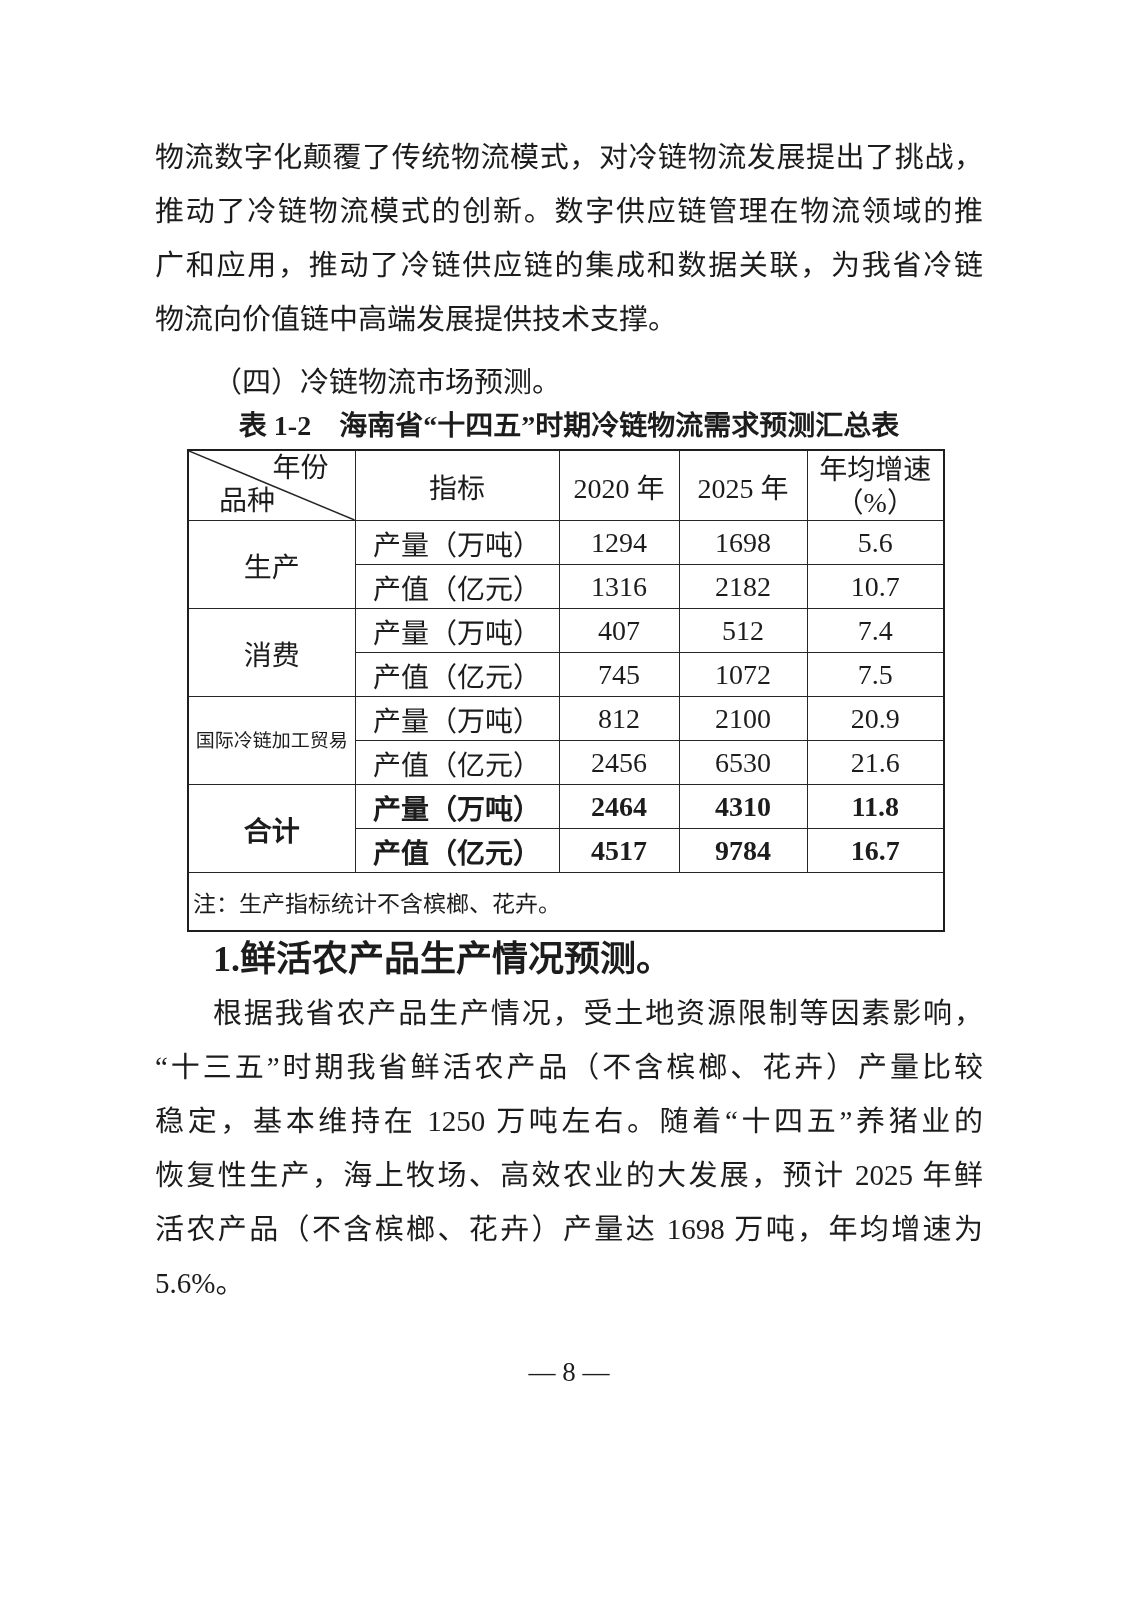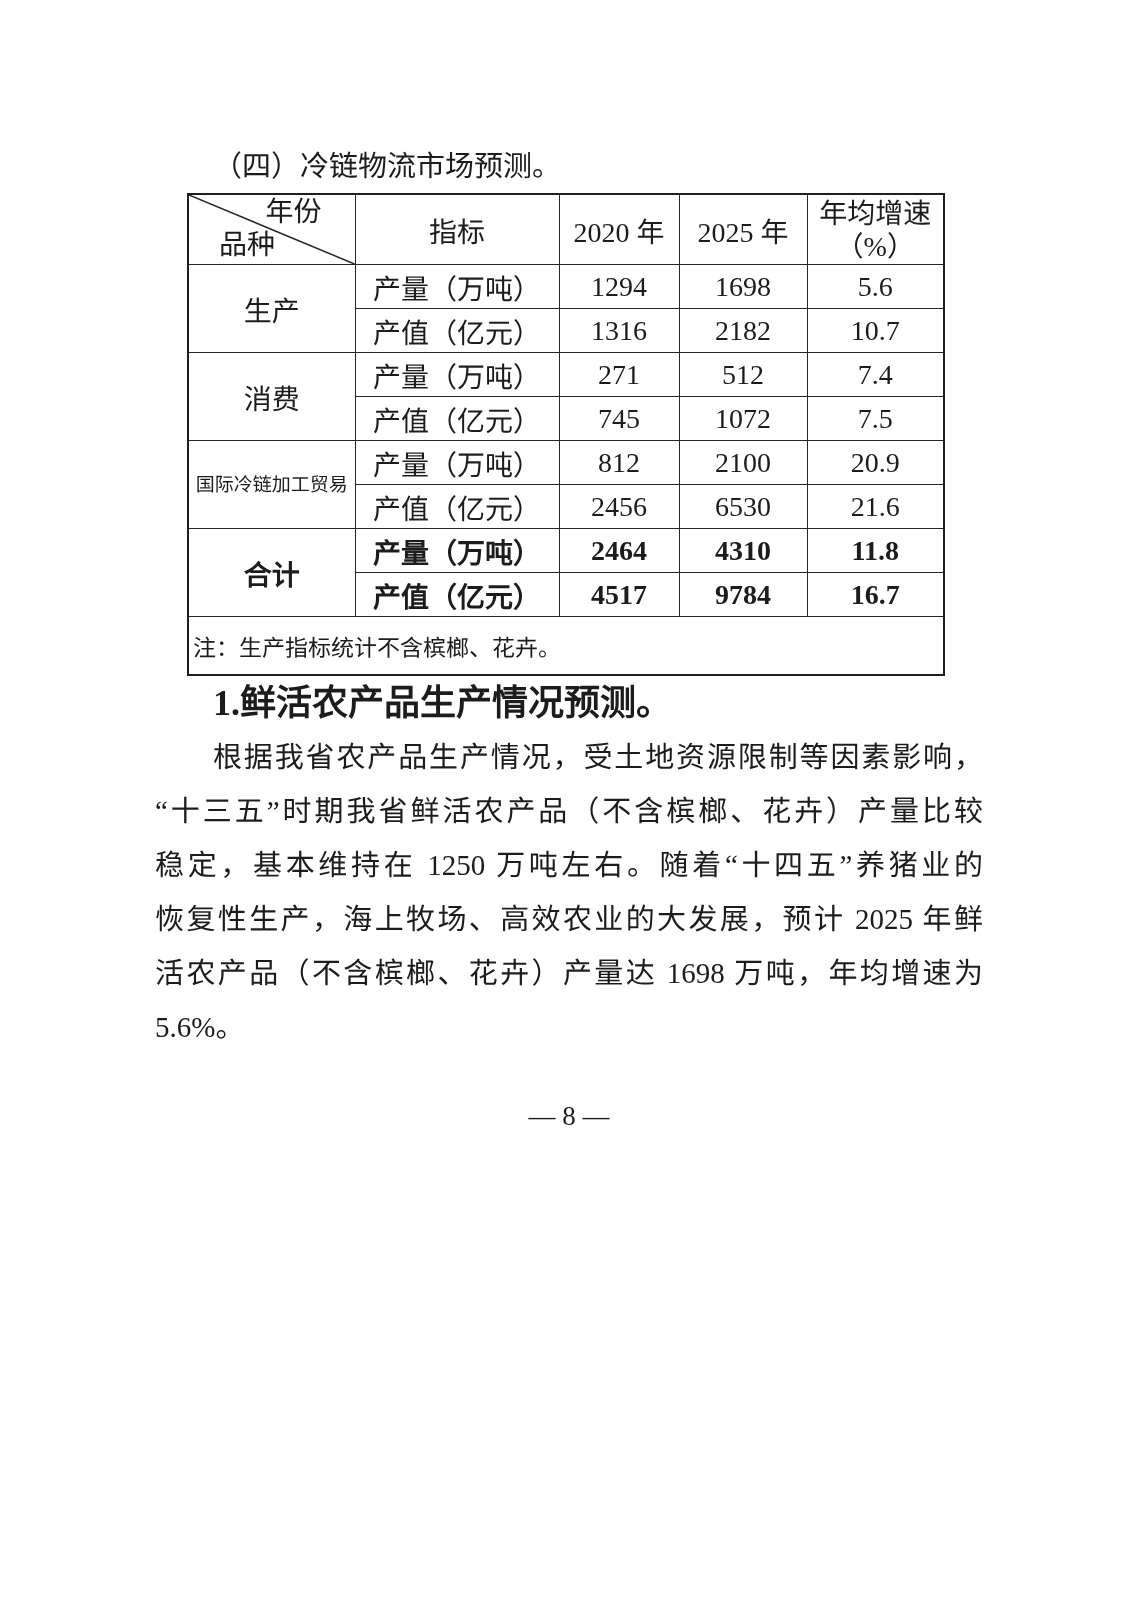--- a/index.html
+++ b/index.html
@@ -46,21 +46,21 @@
     vertical-align: middle;
     padding: 0;
     overflow: hidden;
   }
   table.forecast { border: 2px solid #1e1e1e; }
   tr.hdr td { height: 69px; }
   tr.datarow td { height: 43px; }
   tr.noterow td { height: 57px; }
   .corner-wrap { position: relative; width: 100%; height: 69px; }
   .corner-wrap svg.diag { position:absolute; left:0; top:0; width:100%; height:100%; }
-  .corner-top { position:absolute; top:2px; right:33px; font-size:28px; line-height:30px; }
+  .corner-top { position:absolute; top:2px; right:26px; font-size:28px; line-height:30px; }
   .corner-bottom { position:absolute; bottom:4px; left:30px; font-size:28px; line-height:30px; }
   .growth-hdr div { line-height: 33px; font-size: 28px; }
   .cat-long { font-size: 19px; line-height: 36px; }
   tr.noterow td {
     text-align: left;
     font-size: 23px;
     padding-left: 4px;
     border-radius: 20px;
   }
   .sec1-heading { margin: 0; }
@@ -69,26 +69,33 @@
     text-align: center;
     font-size: 27px;
     line-height: 32px;
   }
 </style>
 </head>
 <body>
 
 <div class="page">
 
+  <div class="para">
+    <div class="line">物流数字化颠覆了传统物流模式，对冷链物流发展提出了挑战，</div>
+    <div class="line">推动了冷链物流模式的创新。数字供应链管理在物流领域的推</div>
+    <div class="line">广和应用，推动了冷链供应链的集成和数据关联，为我省冷链</div>
+    <div class="line lastline">物流向价值链中高端发展提供技术支撑。</div>
+  </div>
 
   <div class="para h4-heading">
     <div class="line ind lastline">（四）冷链物流市场预测。</div>
   </div>
 
 
+  <div class="table-title">表 1-2　海南省“十四五”时期冷链物流需求预测汇总表</div>
 
   <table class="forecast">
     <colgroup>
       <col style="width:167px">
         <col style="width:204px">
         <col style="width:120px">
         <col style="width:128px">
         <col style="width:137px">
     </colgroup>
     <tbody>
@@ -121,21 +128,21 @@
       <tr class="datarow">
         <td>产值（亿元）</td>
         <td>1316</td>
         <td>2182</td>
         <td>10.7</td>
       </tr>
 
       <tr class="datarow">
         <td rowspan="2">消费</td>
         <td>产量（万吨）</td>
-        <td>271</td>
+        <td>407</td>
         <td>512</td>
         <td>7.4</td>
       </tr>
       <tr class="datarow">
         <td>产值（亿元）</td>
         <td>745</td>
         <td>1072</td>
         <td>7.5</td>
       </tr>
 

